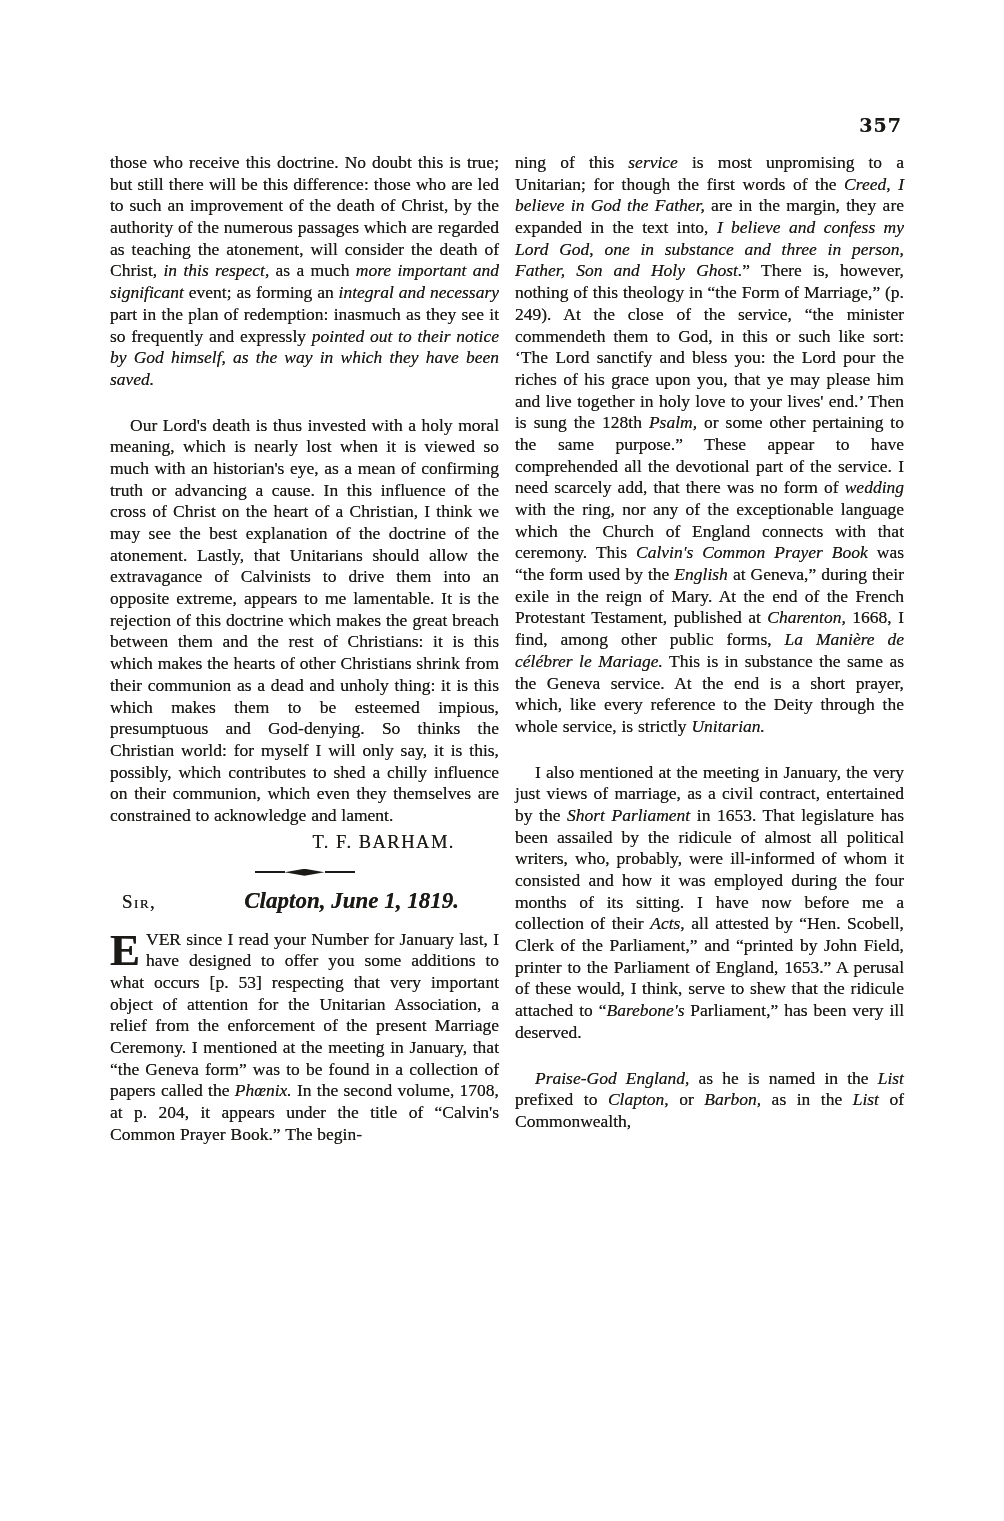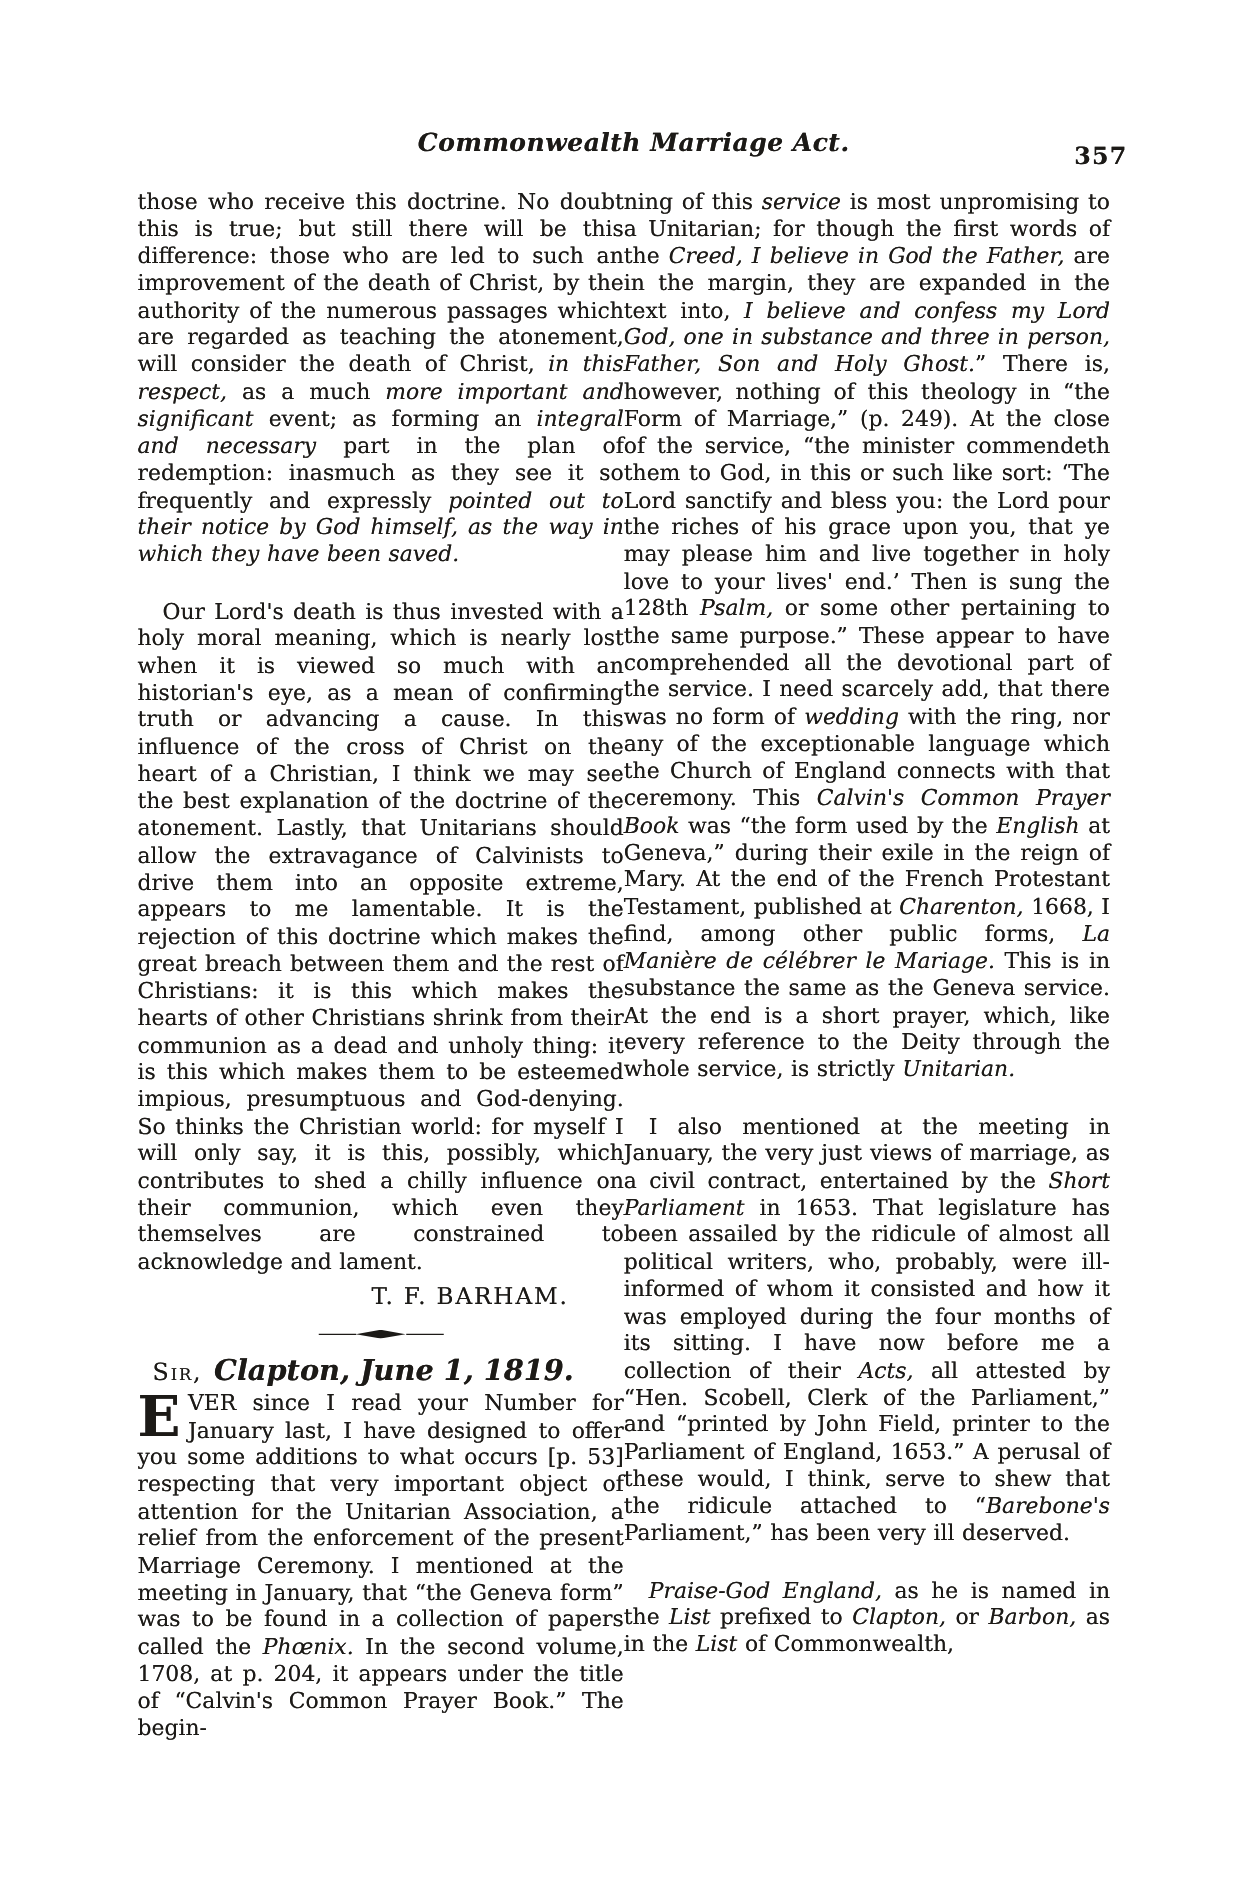--- a/index.html
+++ b/index.html
@@ -15,21 +15,21 @@
   }
   .pagehead { position:relative; height:28px; }
   .runhead {
     text-align:center; font-style:italic; font-weight:bold;
     font-size:20px; letter-spacing:0.4px;
   }
   .pageno {
     position:absolute; right:2px; top:12px;
     font-size:19px; font-weight:bold; letter-spacing:1px;
   }
-  .columns { display:flex; gap:0; margin-top:22px; }
+  .columns { display:flex; gap:16px; margin-top:22px;font-family:Liberation Serif, serif; }
   .col { width:389px; }
   .para {
     margin:0; text-align:justify;
     font-size:17.5px; line-height:1.24;
     word-spacing:0.5px;
   }
   .para i { font-style:italic; }
   .indent { text-indent:20px;margin-top:24px; }
   .sig {
     text-align:right; padding-right:44px;
@@ -39,36 +39,35 @@
     display:flex; justify-content:center; align-items:center;
     margin:16px 0 12px;
   }
   .divider-wrap .line { width:30px; height:1.6px; background:#1c1a17; }
   .divider-wrap .diamond {
     width:40px; height:7px; background:#1c1a17;
     clip-path:polygon(0 50%, 50% 0, 100% 50%, 50% 100%);
   }
   .salutation {
     display:flex; justify-content:space-between; align-items:baseline;
-    padding:0 40px 0 12px; margin-bottom:3px;
+    padding:0 40px 0 12px; margin-bottom:15px;
   }
   .sir { font-variant:small-caps; font-size:19px; letter-spacing:1.5px; }
   .dateline { font-style:italic; font-weight:bold; font-size:23px; }
   .dropcap {
     float:left; font-size:45px; line-height:0.82;
     padding:3px 6px 0 0; font-weight:bold;
   }
 </style>
 </head>
 <body>
 
 <div class="page">
 
   <div class="pagehead">
-    <div class="runhead">Commonwealth Marriage Act.</div>
     <div class="pageno">357</div>
   </div>
 
   <div class="columns">
 
     <div class="col">
       <p class="para"><span>those who receive this doctrine.  No doubt this is true; but still there will be this difference: those who are led to such an improvement of the death of Christ, by the authority of the numerous passages which are regarded as teaching the atonement, will consider the death of Christ, </span><i>in this respect,</i><span> as a much </span><i>more important and significant</i><span> event; as forming an </span><i>integral and necessary</i><span> part in the plan of redemption: inasmuch as they see it so frequently and expressly </span><i>pointed out to their notice by God himself, as the way in which they have been saved.</i></p>
       <p class="para indent"><span>Our Lord's death is thus invested with a holy moral meaning, which is nearly lost when it is viewed so much with an historian's eye, as a mean of confirming truth or advancing a cause. In this influence of the cross of Christ on the heart of a Christian, I think we may see the best explanation of the doctrine of the atonement.  Lastly, that Unitarians should allow the extravagance of Calvinists to drive them into an opposite extreme, appears to me lamentable.  It is the rejection of this doctrine which makes the great breach between them and the rest of Christians: it is this which makes the hearts of other Christians shrink from their communion as a dead and unholy thing: it is this which makes them to be esteemed impious, presumptuous and God-denying.  So thinks the Christian world: for myself I will only say, it is this, possibly, which contributes to shed a chilly influence on their communion, which even they themselves are constrained to acknowledge and lament.</span></p>
       <div class="sig">T. F. BARHAM.</div>
       <div class="divider-wrap">

